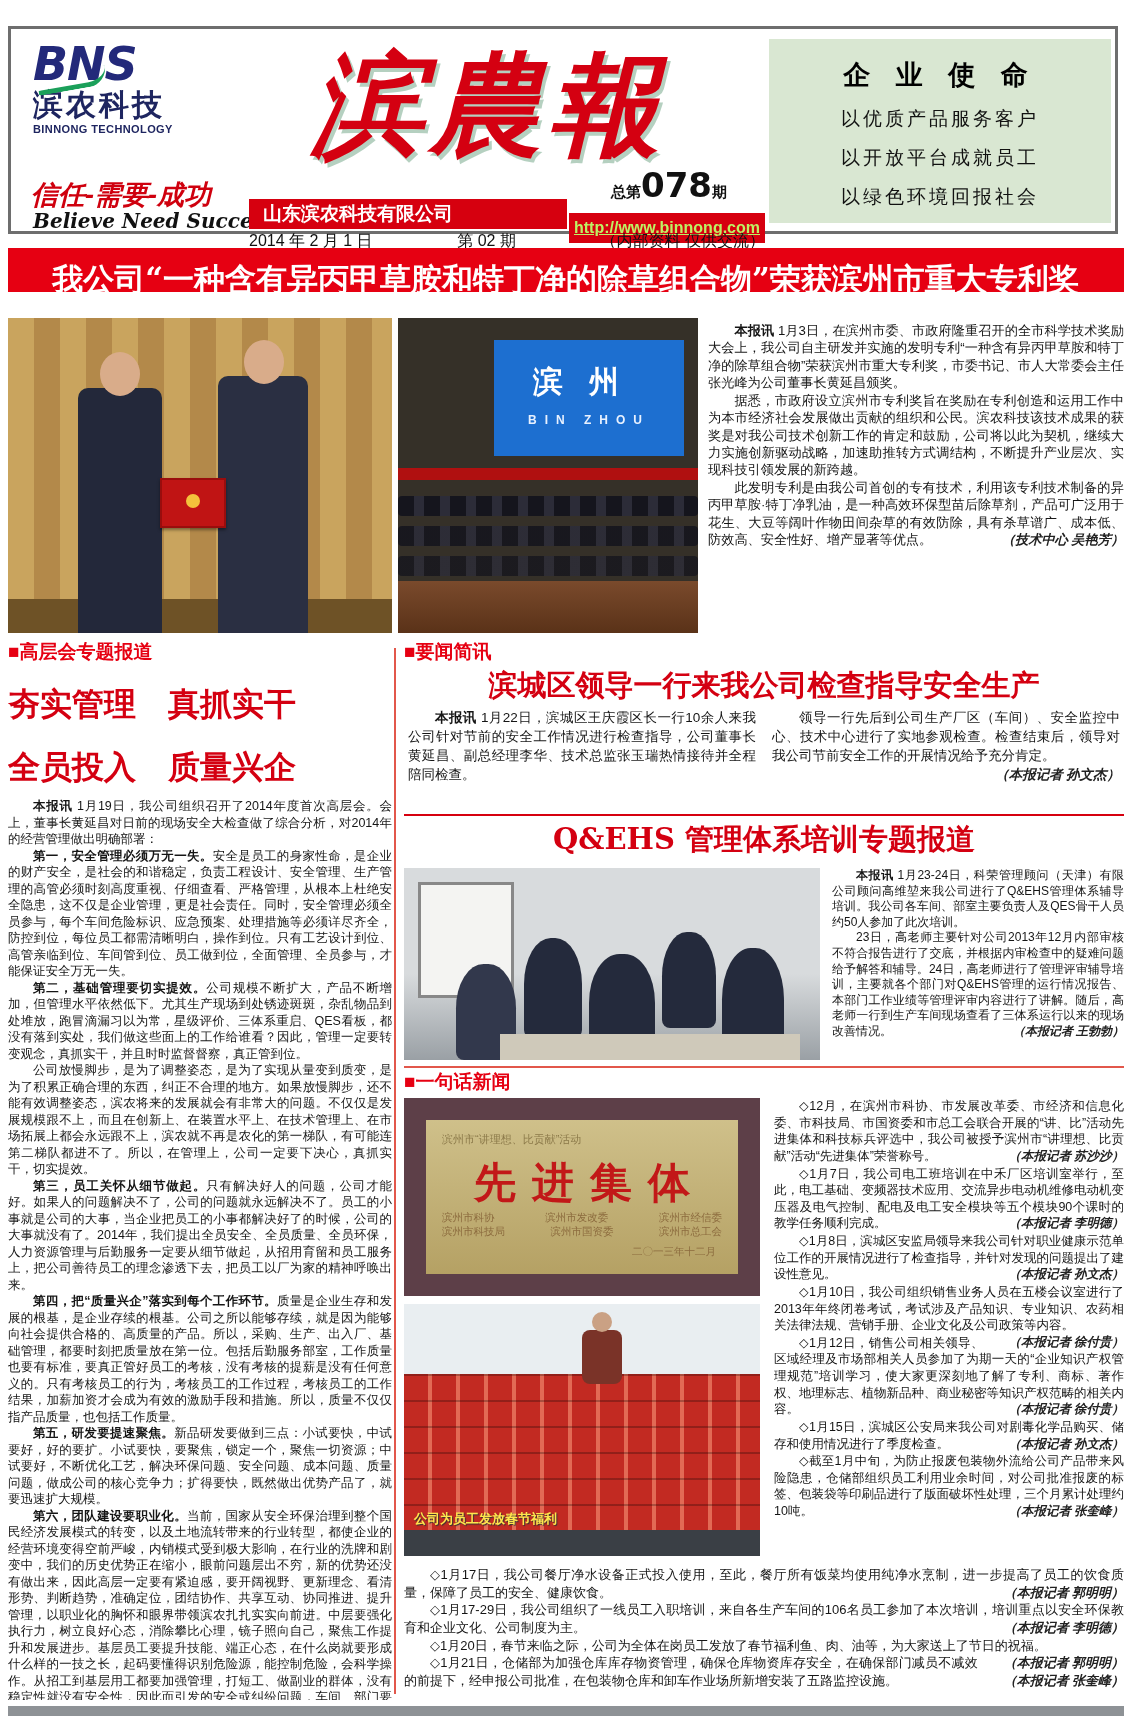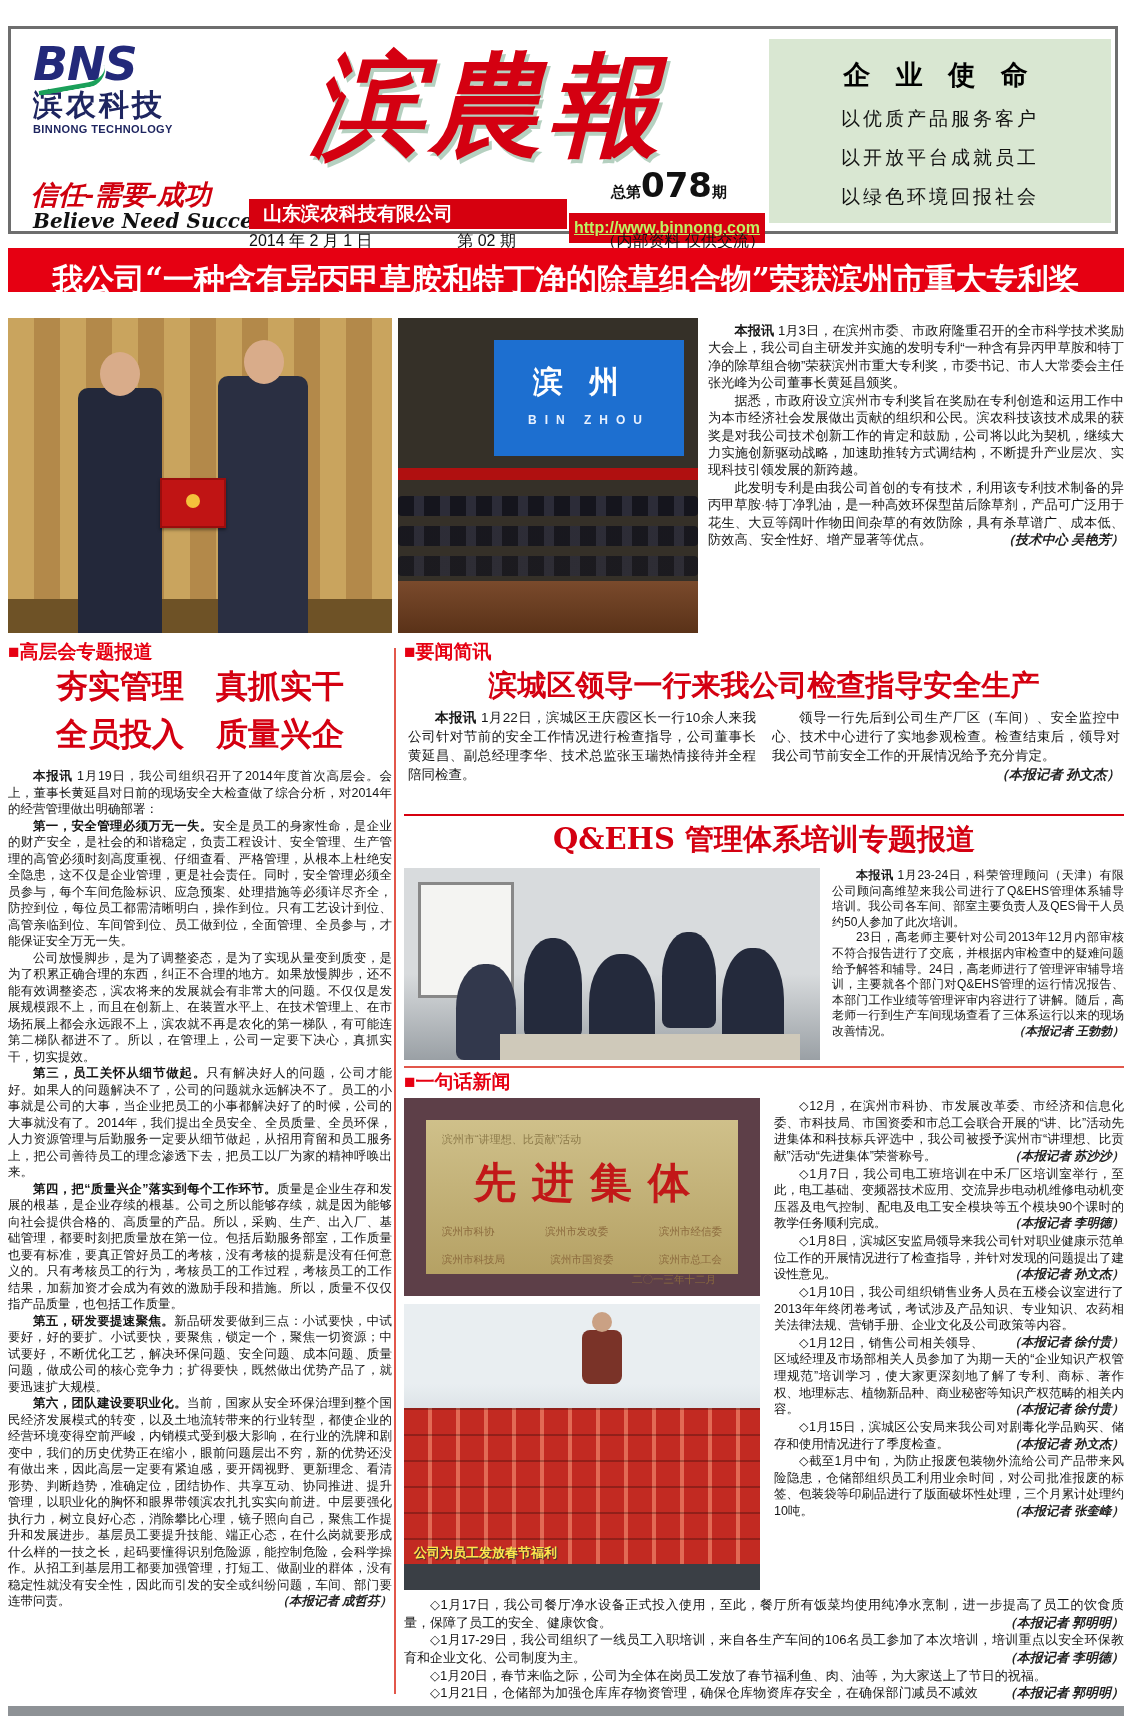--- a/index.html
+++ b/index.html
@@ -68,22 +68,22 @@
   
   .lead-article{position:absolute;left:708px;top:322px;width:416px;height:312px;
                 font-size:13.2px;line-height:1.32;text-align:justify;overflow:hidden;}
   .para{margin:0;text-indent:2em;}
   .lead-b{font-weight:bold;}
   .byline{float:right;font-family:"Liberation Serif","DejaVu Serif",serif;font-style:italic;
           font-weight:bold;color:#222;}
   
   .sec-tag{color:#e60012;font-weight:bold;font-size:19px;line-height:20px;}
   .left-col{position:absolute;left:8px;top:642px;width:384px;height:1058px;overflow:hidden;}
-  .left-title{color:#d40011;font-weight:bold;font-size:32px;line-height:1.32;text-align:center;
-              font-family:Liberation Mono, monospace;margin-top:6px;}
+  .left-title{color:#d40011;font-weight:bold;font-size:32px;line-height:1.32;text-align:left;
+              font-family:Liberation Sans, sans-serif;margin-top:21px;}
   .left-body{margin-top:10px;font-size:12.5px;line-height:1.32;text-align:justify;
              height:930px;overflow:hidden;}
   
   .vrule{position:absolute;left:394px;top:648px;width:2px;height:1046px;background:#e2574b;}
   .right-col{position:absolute;left:404px;top:642px;width:720px;height:1060px;overflow:hidden;}
   .nb-title{color:#d40011;font-weight:bold;font-size:29px;text-align:center;
             font-family:Liberation Mono, monospace;margin:4px 0 2px;}
   .nb-body{columns:2;column-gap:16px;font-size:13.5px;line-height:1.42;text-align:justify;
            height:98px;overflow:hidden;padding:0 4px;}
   .hr-red{border:none;border-top:2px solid #d6000f;margin:8px 0 4px;}
@@ -100,23 +100,23 @@
   .qp5{left:52px;top:96px;width:60px;height:96px;background:#32384c;}
   .q-table{position:absolute;left:96px;bottom:0;width:300px;height:26px;background:#cfc9ba;}
   .q-text{flex:1;padding-left:12px;font-size:12px;line-height:1.3;text-align:justify;overflow:hidden;}
   .ol-row{display:flex;margin-top:6px;}
   .ol-photos{width:356px;flex:none;}
   .plaque{background:#5d3f48;padding:22px;height:198px;box-sizing:border-box;}
   .plaque-in{height:100%;background:linear-gradient(#cfc08a,#b5a164);position:relative;box-sizing:border-box;padding:12px 16px;}
   .plaque-top{font-size:11px;color:#8c7a4a;}
   .plaque-main{font-family:"DejaVu Serif",serif;font-weight:bold;font-size:42px;color:#c21818;
                text-align:center;letter-spacing:16px;text-indent:16px;margin-top:8px;}
-  .plaque-orgs{display:flex;justify-content:space-between;font-size:10.5px;color:#8c6b3e;margin-top:14px;}
+  .plaque-orgs{display:flex;justify-content:space-between;font-size:10.5px;color:#8c6b3e;}
   .plaque-date{text-align:right;font-size:10.5px;color:#8c6b3e;margin-top:6px;padding-right:6px;}
-  .truck{position:relative;margin-top:8px;height:286px;overflow:hidden;
+  .truck{position:relative;margin-top:8px;height:252px;overflow:hidden;
          background:linear-gradient(#e9eef1 0 28%,#c3ccd2 55%,#8d979e 100%);text-align:right;}
   .crates{position:absolute;left:0;right:0;bottom:24px;height:158px;
      background:repeating-linear-gradient(90deg,#c22a22 0 24px,#e26a55 24px 28px),
                 repeating-linear-gradient(0deg,rgba(0,0,0,.25) 0 2px,rgba(0,0,0,0) 2px 26px);
      background-blend-mode:multiply;}
   .truck-frame{position:absolute;left:0;right:0;bottom:0;height:26px;background:#3a3f45;}
   .truck-man{position:absolute;left:178px;top:26px;width:40px;height:54px;border-radius:8px;background:#7a3328;}
   .truck-man-head{position:absolute;left:188px;top:8px;width:20px;height:20px;border-radius:50%;background:#caa184;}
   .truck-cap{position:absolute;left:10px;bottom:28px;color:#ffe64d;font-size:13px;font-weight:bold;
              text-shadow:1px 1px 1px #333;}
@@ -192,20 +192,21 @@
     <p class="para"><span>此发明专利是由我公司首创的专有技术，利用该专利技术制备的异丙甲草胺·特丁净乳油，是一种高效环保型苗后除草剂，产品可广泛用于花生、大豆等阔叶作物田间杂草的有效防除，具有杀草谱广、成本低、防效高、安全性好、增产显著等优点。</span><span class="byline">（技术中心 吴艳芳）</span></p>
   </div>
 
   <div class="left-col">
     <div class="sec-tag">■高层会专题报道</div>
     <div class="left-title">夯实管理　真抓实干</div>
     <div class="left-title">全员投入　质量兴企</div>
     <div class="left-body">
       <p class="para"><span class="lead-b">本报讯</span><span> 1月19日，我公司组织召开了2014年度首次高层会。会上，董事长黄延昌对日前的现场安全大检查做了综合分析，对2014年的经营管理做出明确部署：</span></p>
       <p class="para"><span class="lead-b">第一，安全管理必须万无一失。</span><span>安全是员工的身家性命，是企业的财产安全，是社会的和谐稳定，负责工程设计、安全管理、生产管理的高管必须时刻高度重视、仔细查看、严格管理，从根本上杜绝安全隐患，这不仅是企业管理，更是社会责任。同时，安全管理必须全员参与，每个车间危险标识、应急预案、处理措施等必须详尽齐全，防控到位，每位员工都需清晰明白，操作到位。只有工艺设计到位、高管亲临到位、车间管到位、员工做到位，全面管理、全员参与，才能保证安全万无一失。</span></p>
+      <p class="para"><span class="lead-b">第二，基础管理要切实提效。</span><span>公司规模不断扩大，产品不断增加，但管理水平依然低下。尤其生产现场到处锈迹斑斑，杂乱物品到处堆放，跑冒滴漏习以为常，星级评价、三体系重启、QES看板，都没有落到实处，我们做这些面上的工作给谁看？因此，管理一定要转变观念，真抓实干，并且时时监督督察，真正管到位。</span></p>
       <p class="para"><span>公司放慢脚步，是为了调整姿态，是为了实现从量变到质变，是为了积累正确合理的东西，纠正不合理的地方。如果放慢脚步，还不能有效调整姿态，滨农将来的发展就会有非常大的问题。不仅仅是发展规模跟不上，而且在创新上、在装置水平上、在技术管理上、在市场拓展上都会永远跟不上，滨农就不再是农化的第一梯队，有可能连第二梯队都进不了。所以，在管理上，公司一定要下决心，真抓实干，切实提效。</span></p>
       <p class="para"><span class="lead-b">第三，员工关怀从细节做起。</span><span>只有解决好人的问题，公司才能好。如果人的问题解决不了，公司的问题就永远解决不了。员工的小事就是公司的大事，当企业把员工的小事都解决好了的时候，公司的大事就没有了。2014年，我们提出全员安全、全员质量、全员环保，人力资源管理与后勤服务一定要从细节做起，从招用育留和员工服务上，把公司善待员工的理念渗透下去，把员工以厂为家的精神呼唤出来。</span></p>
       <p class="para"><span class="lead-b">第四，把“质量兴企”落实到每个工作环节。</span><span>质量是企业生存和发展的根基，是企业存续的根基。公司之所以能够存续，就是因为能够向社会提供合格的、高质量的产品。所以，采购、生产、出入厂、基础管理，都要时刻把质量放在第一位。包括后勤服务部室，工作质量也要有标准，要真正管好员工的考核，没有考核的提薪是没有任何意义的。只有考核员工的行为，考核员工的工作过程，考核员工的工作结果，加薪加资才会成为有效的激励手段和措施。所以，质量不仅仅指产品质量，也包括工作质量。</span></p>
       <p class="para"><span class="lead-b">第五，研发要提速聚焦。</span><span>新品研发要做到三点：小试要快，中试要好，好的要扩。小试要快，要聚焦，锁定一个，聚焦一切资源；中试要好，不断优化工艺，解决环保问题、安全问题、成本问题、质量问题，做成公司的核心竞争力；扩得要快，既然做出优势产品了，就要迅速扩大规模。</span></p>
       <p class="para"><span class="lead-b">第六，团队建设要职业化。</span><span>当前，国家从安全环保治理到整个国民经济发展模式的转变，以及土地流转带来的行业转型，都使企业的经营环境变得空前严峻，内销模式受到极大影响，在行业的洗牌和剧变中，我们的历史优势正在缩小，眼前问题层出不穷，新的优势还没有做出来，因此高层一定要有紧迫感，要开阔视野、更新理念、看清形势、判断趋势，准确定位，团结协作、共享互动、协同推进、提升管理，以职业化的胸怀和眼界带领滨农扎扎实实向前进。中层要强化执行力，树立良好心态，消除攀比心理，镜子照向自己，聚焦工作提升和发展进步。基层员工要提升技能、端正心态，在什么岗就要形成什么样的一技之长，起码要懂得识别危险源，能控制危险，会科学操作。从招工到基层用工都要加强管理，打短工、做副业的群体，没有稳定性就没有安全性，因此而引发的安全或纠纷问题，车间、部门要连带问责。</span><span class="byline">（本报记者 成哲芬）</span></p>
     </div>
   </div>
 
   <div class="vrule"></div>
 

